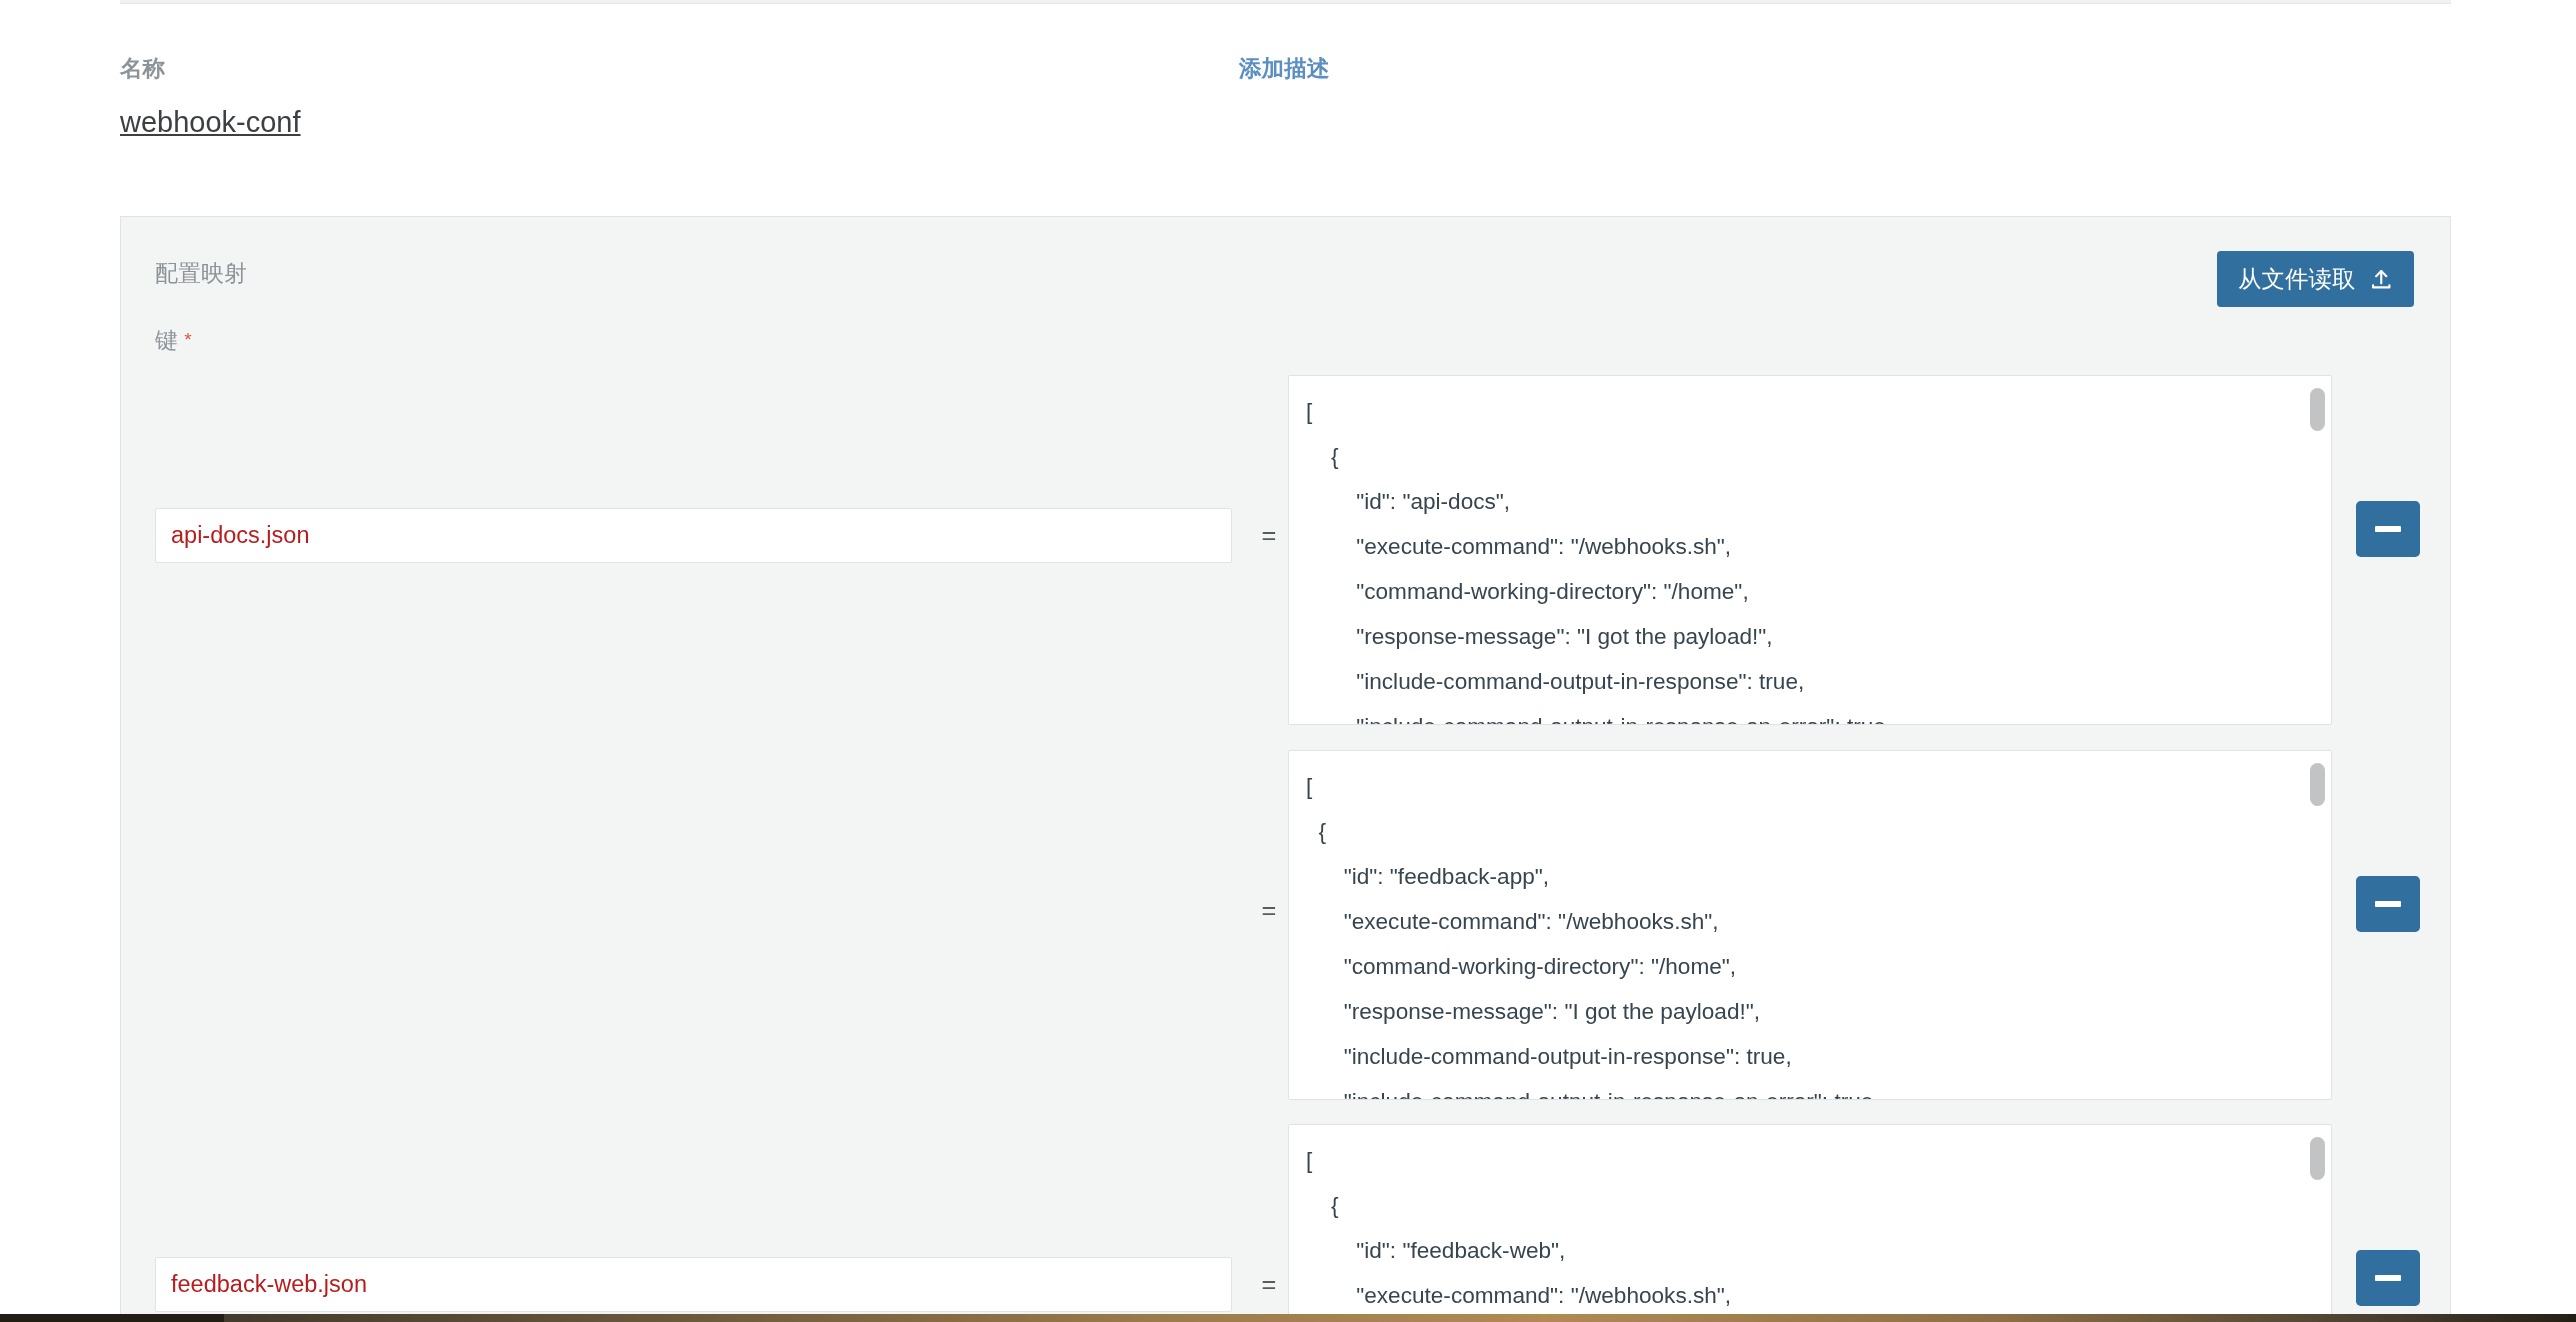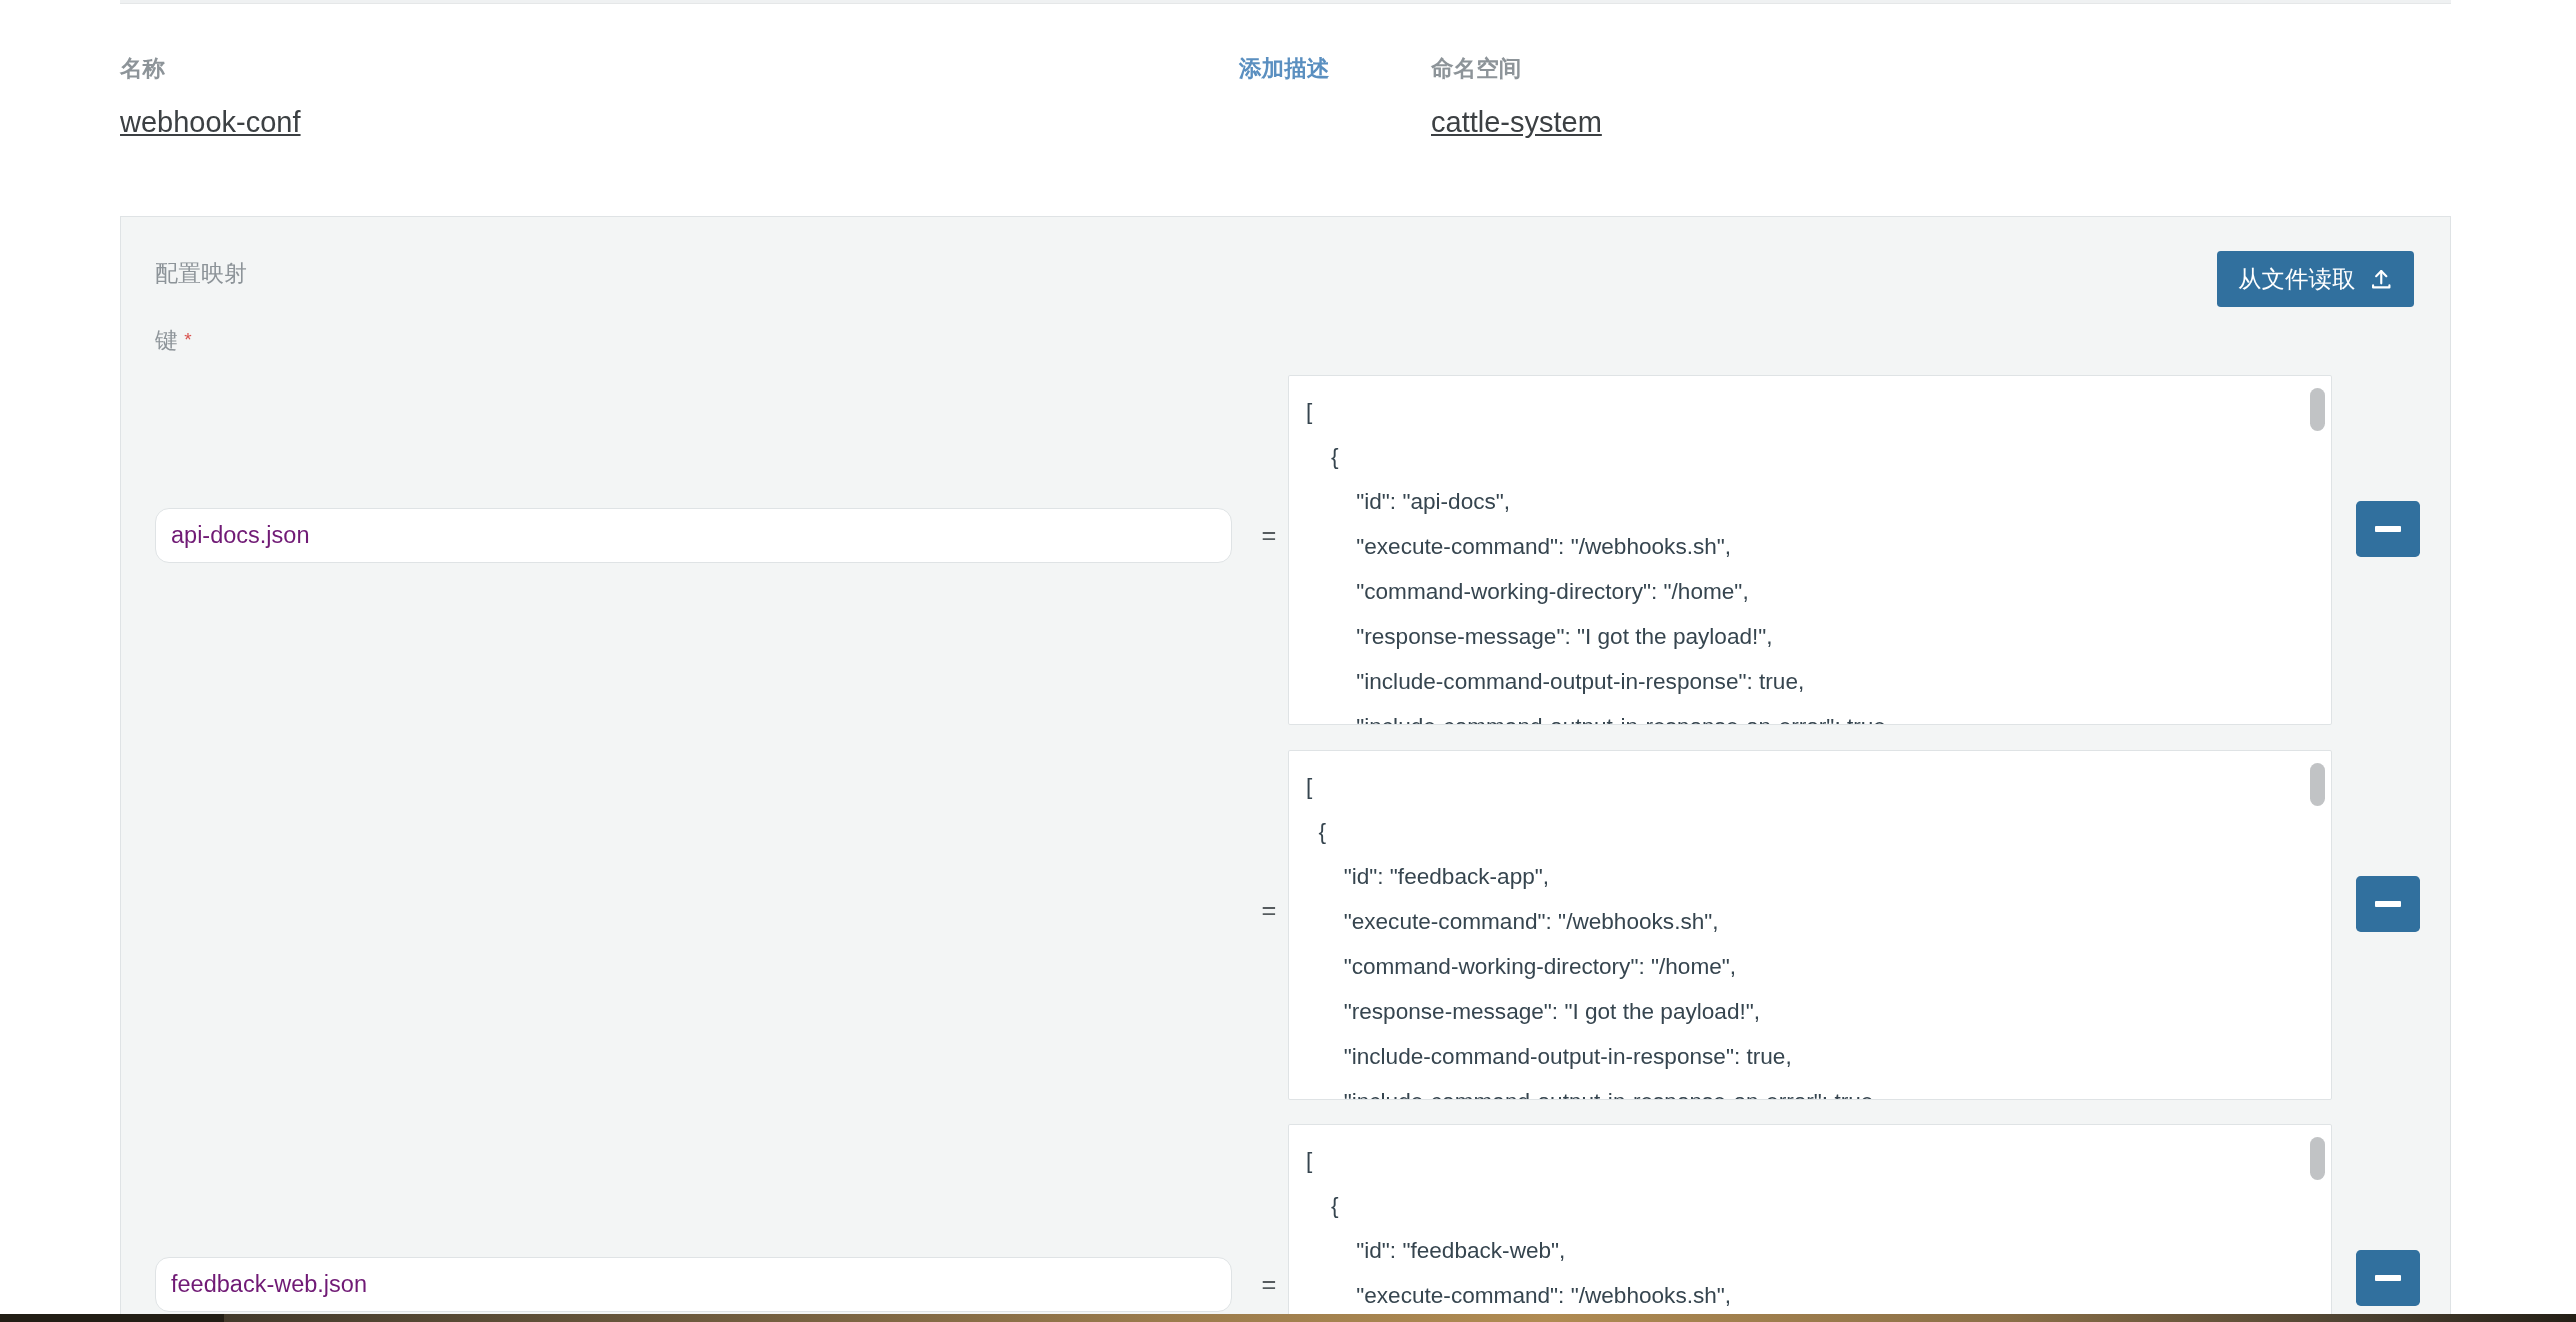--- a/index.html
+++ b/index.html
@@ -134,24 +134,24 @@
 
   
   .key-input {
     position: absolute;
     left: 34px;
     top: 150px;
     width: 1077px;
     height: 55px;
     background: #ffffff;
     border: 0.9px solid #dfe3e5;
-    border-radius: 14px;
+    border-radius: 2px;
     font-family: "Liberation Sans", sans-serif;
     font-size: 23.5px;
-    color: #701a75;
+    color: #b91c1c;
     padding: 0 15px;
     outline: none;
   }
 
   .eq-sign {
     position: absolute;
     left: 1129px;
     top: 162px;
     font-size: 25.4px;
     color: #555b5e;
@@ -250,24 +250,20 @@
 
     <div class="meta-col name">
       <div class="meta-label">名称</div>
       <div class="meta-value">webhook-conf</div>
     </div>
 
     <div class="meta-col desc">
       <div class="meta-label link">添加描述</div>
     </div>
 
-    <div class="meta-col ns">
-      <div class="meta-label">命名空间</div>
-      <div class="meta-value">cattle-system</div>
-    </div>
 
   </div>
 
   <div class="panel">
 
     <div class="panel-title">配置映射</div>
 
     <button class="btn-upload">
       <span>从文件读取</span>
       <span class="up-ico">

